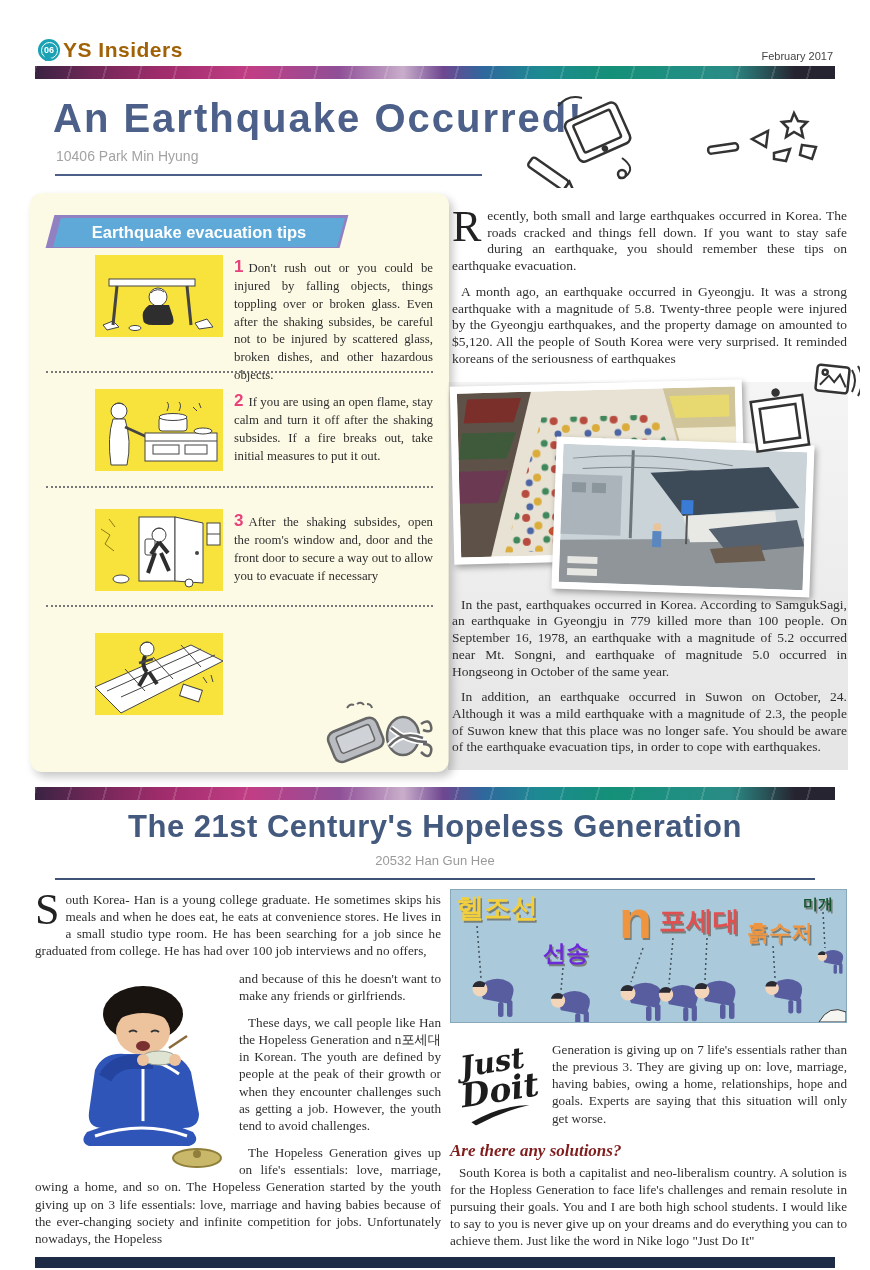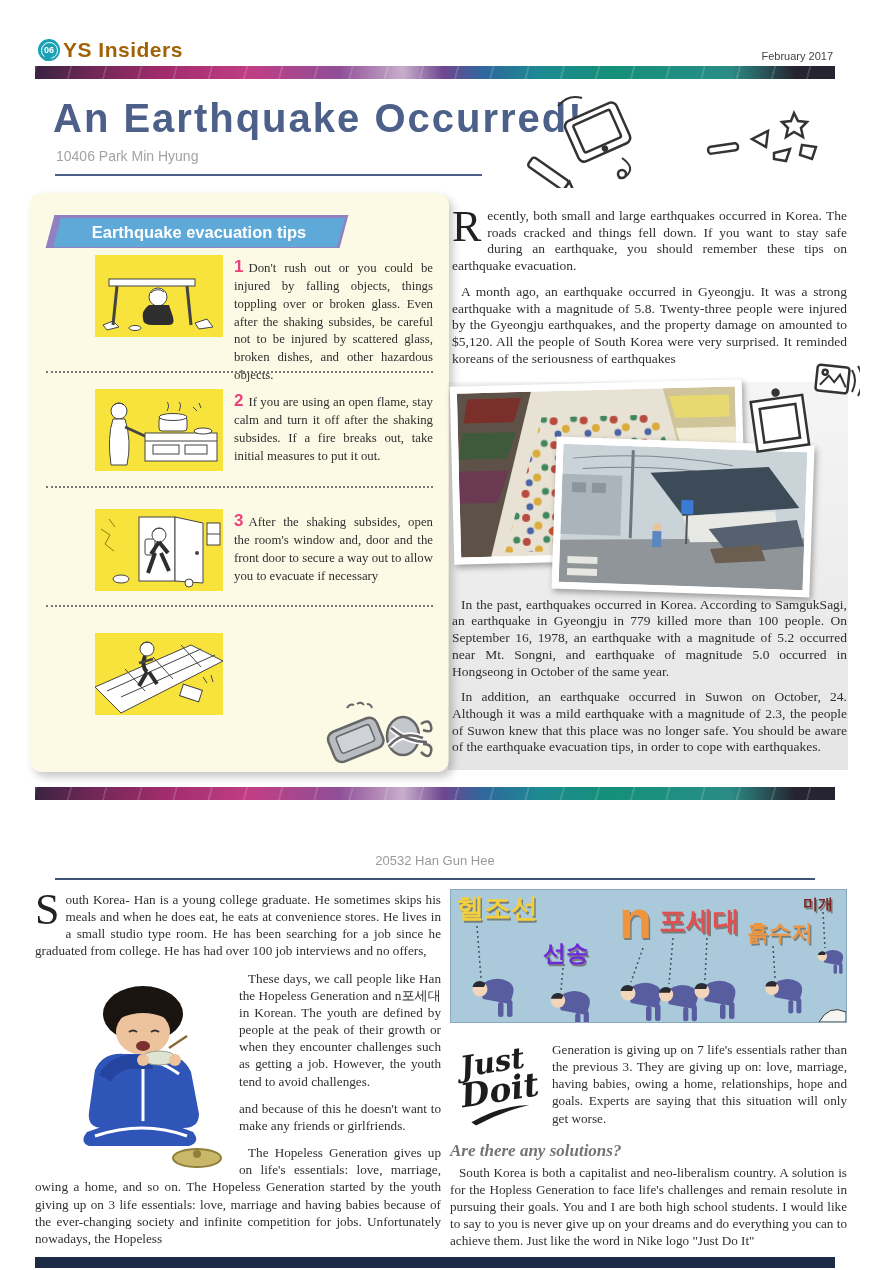--- a/index.html
+++ b/index.html
@@ -84,21 +84,21 @@
   .cword{position:absolute;font-weight:bold;line-height:1;
          text-shadow:1.5px 1.5px 0 rgba(60,40,10,.45);}
   .comic-figs{position:absolute;inset:0;}
   .jdi-row{display:flex;align-items:flex-start;gap:10px;}
   .jdi{flex:0 0 92px;transform:rotate(-9deg);margin-top:8px;color:#1c1c1c;
        font-family:"DejaVu Serif",serif;font-style:italic;font-weight:bold;text-align:center;}
   .jdi-l1{font-size:29px;line-height:.9;}
   .jdi-l2{font-size:33px;line-height:.95;margin-left:6px;}
   .jdi svg{display:block;margin:2px auto 0;}
   .sol-h{font-family:"Liberation Serif",serif;font-weight:bold;font-style:italic;
-         font-size:17px;color:#737373;margin:4px 0 3px 0;}
+         font-size:17px;color:#7f1d1d;margin:4px 0 3px 0;}
 
   .footer-bar{position:absolute;left:35px;top:1257px;width:800px;height:11px;background:#1d2b47;}
 </style>
 </head>
 <body>
 
 <div id="page">
 
   <div class="hdr-brand">
     <div class="pin">
@@ -319,20 +319,21 @@
       <g transform="rotate(6 94 26)">
         <rect x="78" y="8" width="32" height="26" rx="3" fill="#fff"></rect>
         <path d="M82 28 l8 -10 6 6 5 -8 7 12" stroke-width="2"></path>
         <circle cx="86" cy="15" r="2.5"></circle>
       </g>
       <path d="M114 12 q6 10 0 22 M120 8 q8 14 0 30" stroke-width="2"></path>
     </svg>
   </div>
 
   <div class="gbar" id="gbar2"></div>
+  <div class="a2-title">The 21st Century's Hopeless Generation</div>
   <div class="a2-author">20532 Han Gun Hee</div>
   <div class="a2-rule"></div>
 
   <div class="a2-left">
     <p class="serif"><span class="dropcap">S</span><span>outh Korea- Han is a young college graduate. He sometimes skips his meals and when he does eat, he eats at convenience stores. He lives in a small studio type room. He has been searching for a job since he graduated from college. He has had over 100 job interviews and no offers,</span></p>
     <div class="han-photo">
       <svg viewBox="0 0 178 196">
         <ellipse cx="92" cy="40" rx="40" ry="28" fill="#1a1410"></ellipse>
         <ellipse cx="92" cy="58" rx="27" ry="23" fill="#edc39e"></ellipse>
         <path d="M62 48 q30 -18 60 0 l0 -14 q-30 -18 -60 0 z" fill="#1a1410"></path>
@@ -345,33 +346,33 @@
         <ellipse cx="108" cy="84" rx="17" ry="7" fill="#dfe3d2" stroke="#9aa08e"></ellipse>
         <circle cx="92" cy="86" r="6" fill="#edc39e"></circle>
         <circle cx="124" cy="86" r="6" fill="#edc39e"></circle>
         <line x1="118" y1="74" x2="136" y2="62" stroke="#8a6a3a" stroke-width="2.5"></line>
         <path d="M36 158 q56 -22 106 0 q8 10 -4 14 h-100 q-10 -4 -2 -14 z" fill="#2f55b8"></path>
         <path d="M44 162 q48 -16 92 0" stroke="#fff" stroke-width="3" fill="none"></path>
         <ellipse cx="146" cy="184" rx="24" ry="9" fill="#c9b86a" stroke="#8f7f3a" stroke-width="2"></ellipse>
         <circle cx="146" cy="180" r="4" fill="#8f7f3a"></circle>
       </svg>
     </div>
+    <p class="serif">and because of this he doesn't want to make any friends or girlfriends.</p>
     <p class="serif indent">These days, we call people like Han the Hopeless Generation and n포세대 in Korean. The youth are defined by people at the peak of their growth or when they encounter challenges such as getting a job. However, the youth tend to avoid challenges.</p>
-    <p class="serif">and because of this he doesn't want to make any friends or girlfriends.</p>
     <p class="serif indent">The Hopeless Generation gives up on life's essentials: love, marriage, owing a home, and so on. The Hopeless Generation started by the youth giving up on 3 life essentials: love, marriage and having babies because of the ever-changing society and infinite competition for jobs. Unfortunately nowadays, the Hopeless</p>
   </div>
 
   <div class="a2-right">
     <div class="comic">
       <div class="cword" style="left:6px;top:5px;font-size:27px;color:#f2cf3e">헬조선</div>
       <div class="cword" style="left:92px;top:52px;font-size:23px;color:#6d28d9">선송</div>
       <div class="cword" style="left:168px;top:2px;font-size:54px;color:#ef9540">n</div>
       <div class="cword" style="left:208px;top:18px;font-size:27px;color:#e05050">포세대</div>
       <div class="cword" style="left:296px;top:32px;font-size:22px;color:#ef9540">흙수저</div>
-      <div class="cword" style="left:352px;top:6px;font-size:15px;color:#7f1d1d">미개</div>
+      <div class="cword" style="left:352px;top:6px;font-size:15px;color:#14532d">미개</div>
       <svg class="comic-figs" viewBox="0 0 395 132">
         <defs>
           <g id="bw">
             <path d="M-2 4 q16 -12 30 -4 q6 4 4 12 l-3 10 -27 -5 z" fill="#585d9f"></path>
             <circle cx="-1" cy="7" r="7.5" fill="#f3d5ba"></circle>
             <path d="M-8.5 5 a7.5 7.5 0 0 1 13 -3.5 l-1.5 3.5 z" fill="#2a2a32"></path>
             <rect x="17" y="20" width="5.5" height="15" rx="2.5" fill="#585d9f"></rect>
             <rect x="26" y="18" width="5.5" height="17" rx="2.5" fill="#585d9f"></rect>
           </g>
         </defs>

